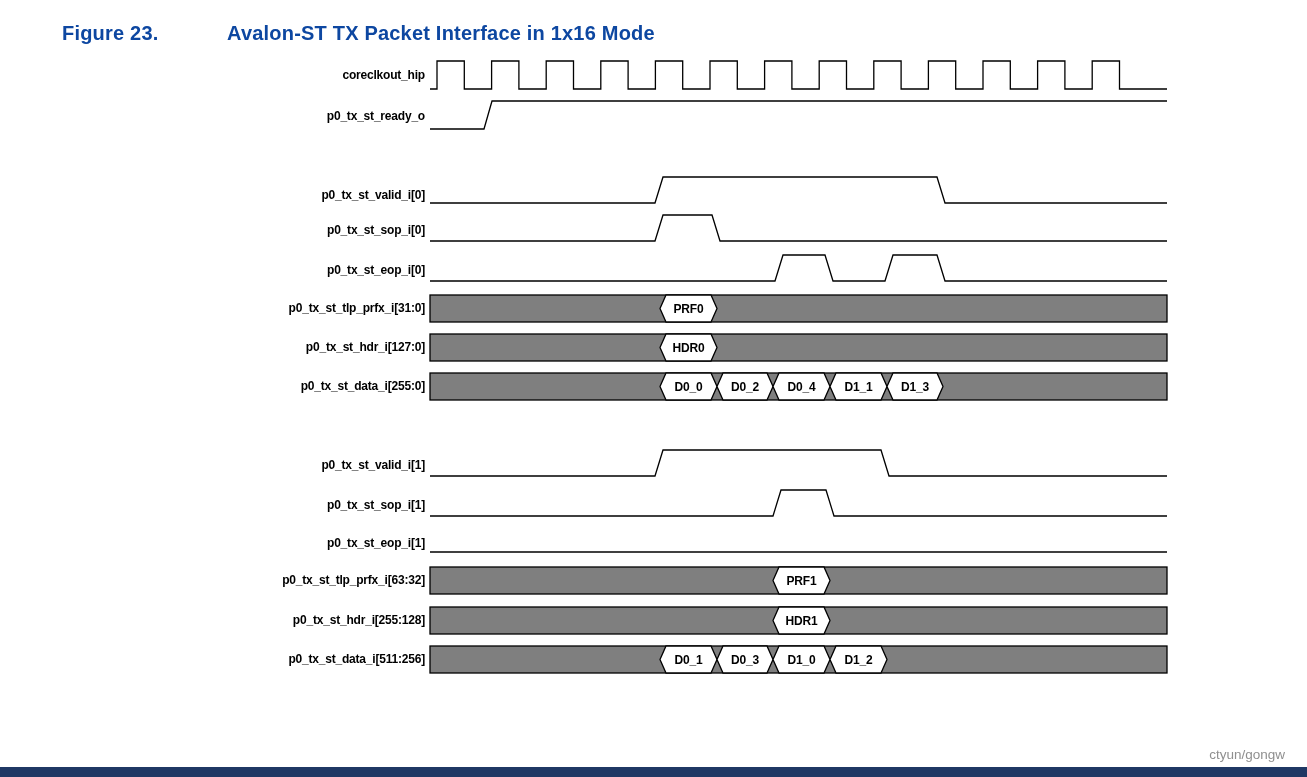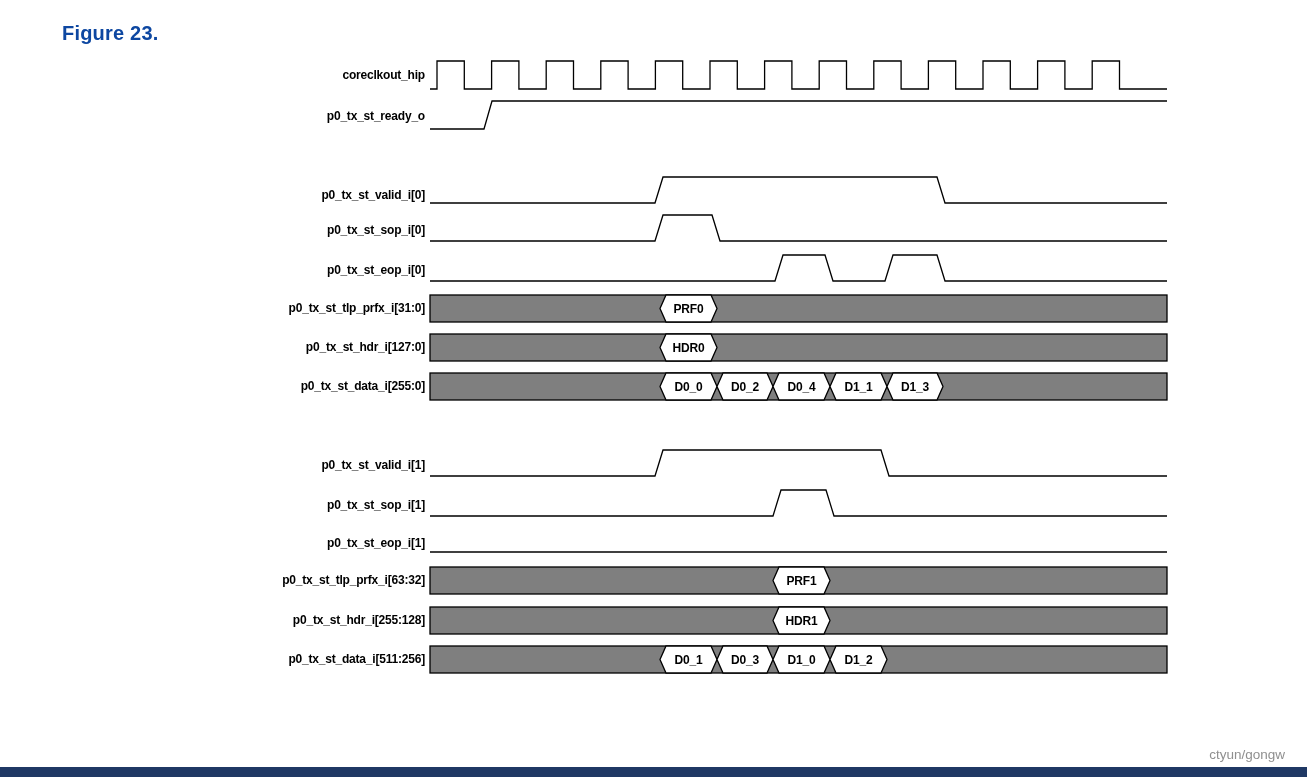--- a/index.html
+++ b/index.html
@@ -45,20 +45,21 @@
     position:absolute;left:0;bottom:0;
     width:100%;height:10px;
     background:var(--footer-color,#1f3864);
   }
 </style>
 </head>
 <body>
 
 <div class="page">
   <span class="fig-label">Figure 23.</span>
+  <span class="fig-name">Avalon-ST TX Packet Interface in 1x16 Mode</span>
   <svg id="wave-svg" width="1307" height="777" viewBox="0 0 1307 777">
       <text x="425" y="79" text-anchor="end" class="sig-label">coreclkout_hip</text>
       <path d="M 430 89 L 437 89 L 437 61 L 464.3 61 L 464.3 89 L 491.6 89 L 491.6 61 L 518.9 61 L 518.9 89 L 546.2 89 L 546.2 61 L 573.5 61 L 573.5 89 L 600.8000000000001 89 L 600.8000000000001 61 L 628.1 61 L 628.1 89 L 655.4000000000001 89 L 655.4000000000001 61 L 682.7 61 L 682.7 89 L 710.0000000000001 89 L 710.0000000000001 61 L 737.3000000000001 61 L 737.3000000000001 89 L 764.6000000000001 89 L 764.6000000000001 61 L 791.9000000000001 61 L 791.9000000000001 89 L 819.2000000000002 89 L 819.2000000000002 61 L 846.5000000000001 61 L 846.5000000000001 89 L 873.8000000000002 89 L 873.8000000000002 61 L 901.1000000000001 61 L 901.1000000000001 89 L 928.4000000000002 89 L 928.4000000000002 61 L 955.7000000000002 61 L 955.7000000000002 89 L 983.0000000000002 89 L 983.0000000000002 61 L 1010.3000000000002 61 L 1010.3000000000002 89 L 1037.6000000000001 89 L 1037.6000000000001 61 L 1064.9 61 L 1064.9 89 L 1092.2 89 L 1092.2 61 L 1119.5 61 L 1119.5 89 L 1146.8 89 L 1167 89" class="wave-line"></path>
       <text x="425" y="120" text-anchor="end" class="sig-label">p0_tx_st_ready_o</text>
       <path d="M 430 129 L 484 129 L 492 101 L 1167 101" class="wave-line"></path>
       <text x="425" y="199" text-anchor="end" class="sig-label">p0_tx_st_valid_i[0]</text>
       <path d="M 430 203 L 655 203 L 663 177 L 937 177 L 945 203 L 1167 203" class="wave-line"></path>
       <text x="425" y="234" text-anchor="end" class="sig-label">p0_tx_st_sop_i[0]</text>
       <path d="M 430 241 L 655 241 L 663 215 L 712 215 L 720 241 L 1167 241" class="wave-line"></path>
       <text x="425" y="274" text-anchor="end" class="sig-label">p0_tx_st_eop_i[0]</text>

